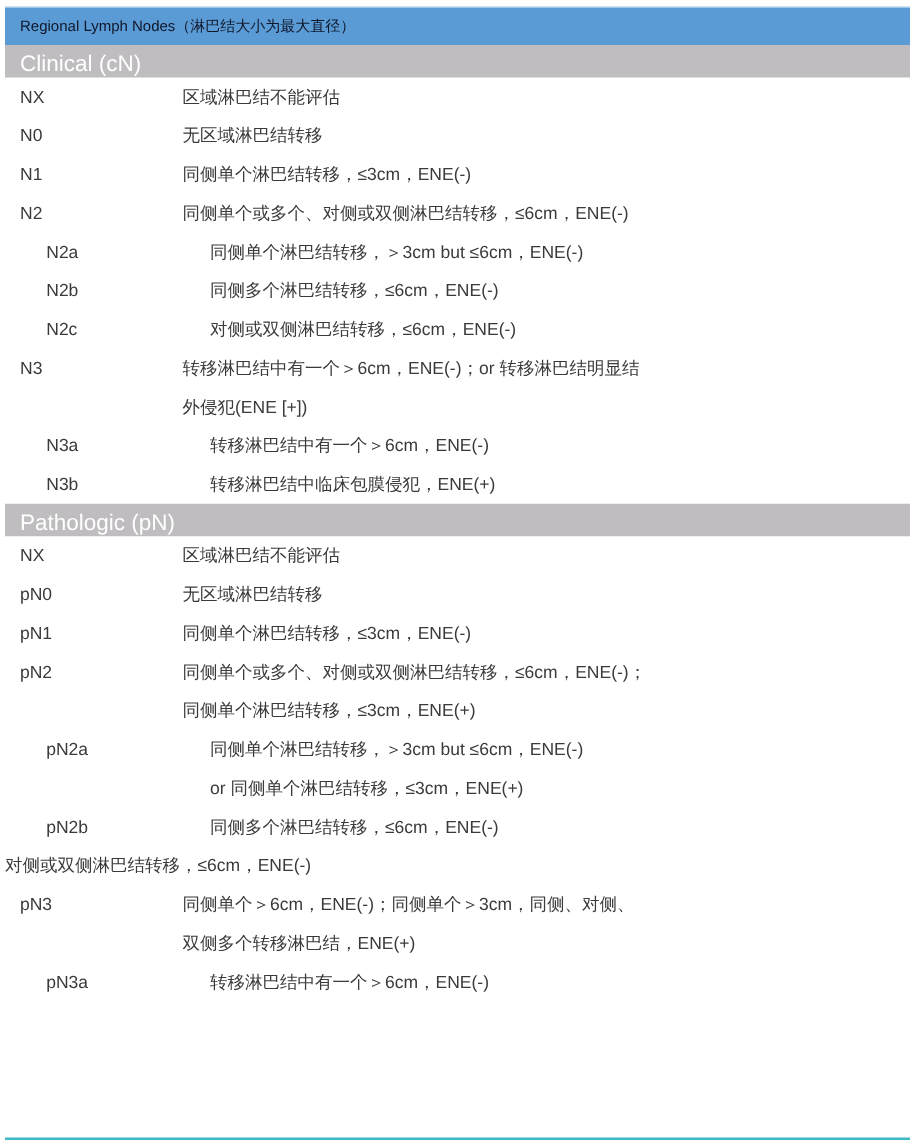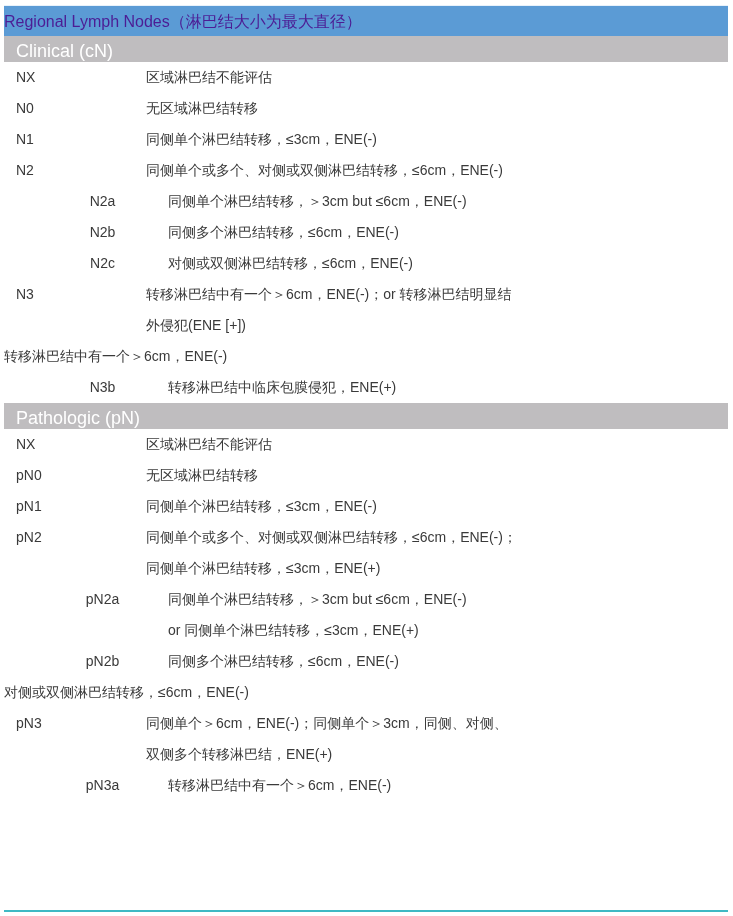--- a/index.html
+++ b/index.html
@@ -17,23 +17,24 @@
   }
   .table {
     position: absolute;
     left: 4px;
     top: 5px;
     width: 724px;
   }
   .title-bar {
     height: 31px;
     background: #5b9bd5;
-    color: #4c1d95;
-    font-size: 16px;
+    color: #0f172a;
+    font-size: 12px;
     line-height: 31px;
+    padding-left: 12px;
     box-sizing: border-box;
     border-top: 1px solid #e8f2fb;
   }
   .section-bar {
     height: 26px;
     background: #bfbdbf;
     color: #ffffff;
     font-size: 18px;
     line-height: 30px;
     padding-left: 12px;
@@ -47,21 +48,20 @@
   .row .code {
     width: 142px;
     padding-left: 12px;
     box-sizing: border-box;
     flex: 0 0 142px;
   }
   .row.sub .code {
     padding-left: 33px;
     width: 164px;
     flex: 0 0 164px;
-    text-align: center;
   }
   .row .desc {
     flex: 1 1 auto;
     padding-right: 10px;
   }
   .desc .line {
     display: block;
   }
   .bottom-rule {
     position: absolute;
@@ -123,20 +123,21 @@
       </span>
   </div>
   <div class="row">
     <span class="code">N3</span>
     <span class="desc">
       <span class="line">转移淋巴结中有一个＞6cm，ENE(-)；or 转移淋巴结明显结</span>
       <span class="line">外侵犯(ENE [+])</span>
     </span>
   </div>
   <div class="row sub">
+    <span class="code">N3a</span>
     <span class="desc">
         <span class="line">转移淋巴结中有一个＞6cm，ENE(-)</span>
       </span>
   </div>
   <div class="row sub">
     <span class="code">N3b</span>
     <span class="desc">
         <span class="line">转移淋巴结中临床包膜侵犯，ENE(+)</span>
       </span>
   </div>

